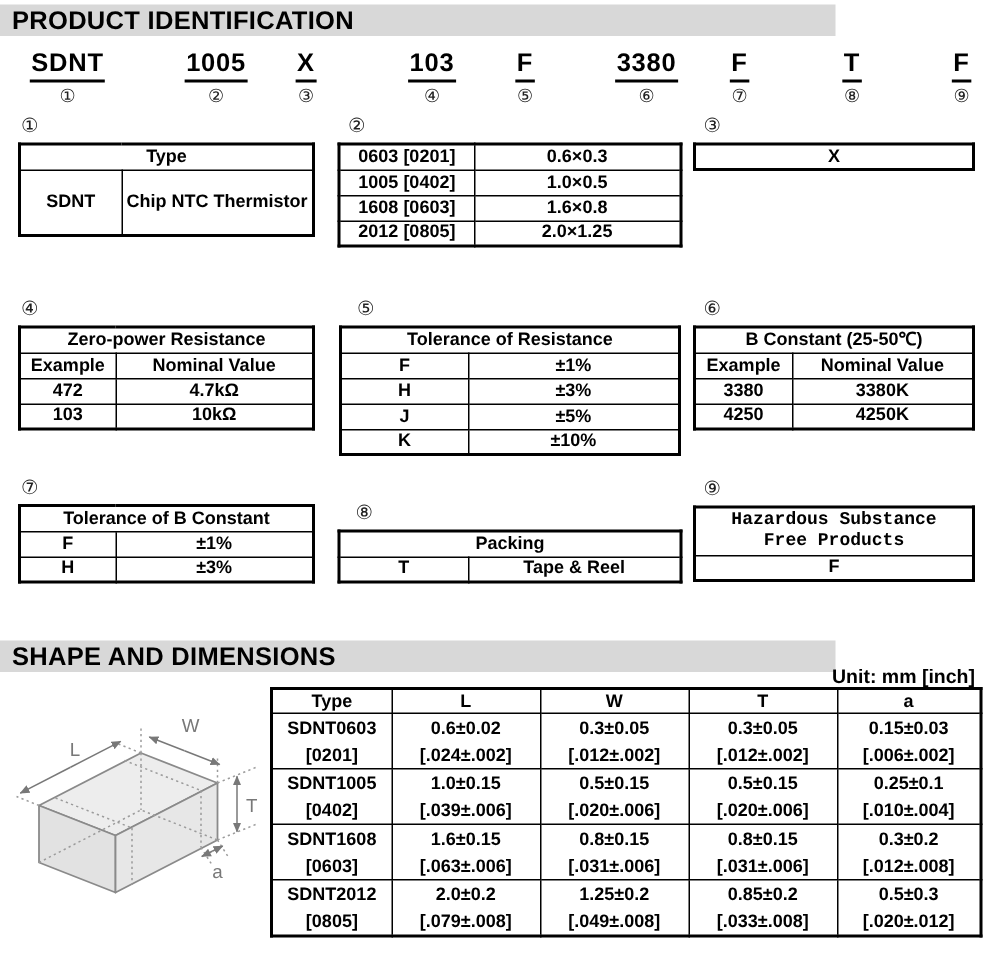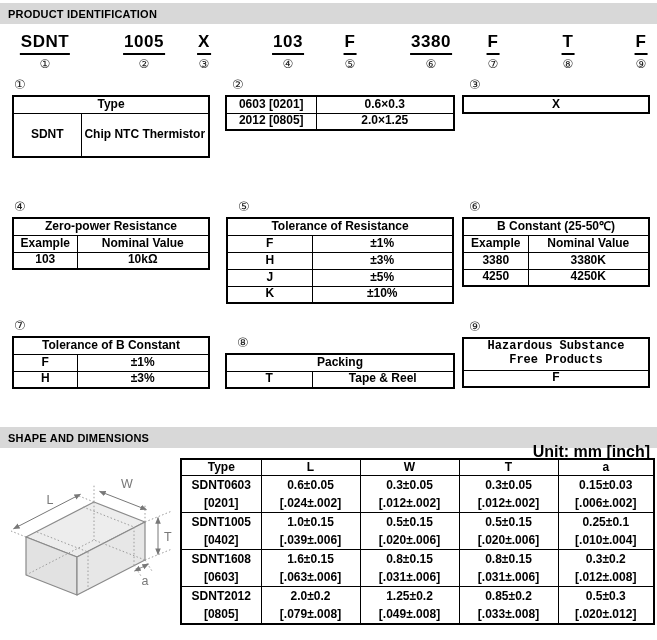--- a/index.html
+++ b/index.html
@@ -3,42 +3,42 @@
 <meta charset="utf-8">
 <style>
   * { box-sizing: border-box; }
   html,body { margin:0; padding:0; }
   body {
     width:657px; height:640px; position:relative; overflow:hidden;
     background:#fff; color:#000;
     font-family:"Liberation Sans", sans-serif;
   }
   .bar {
-    position:absolute; left:0; width:657px; height:21px; background:#d8d8d8;
+    position:absolute; left:0; width:557px; height:21px; background:#d8d8d8;
     display:flex; align-items:center; padding-left:8px;
-    font-size:11px; font-weight:700; letter-spacing:.2px;
+    font-size:17px; font-weight:700; letter-spacing:.2px;
   }
   
   .pn { position:absolute; top:32px; transform:translateX(-50%); text-align:center; }
   .pn-code {
     display:inline-block; font-size:17px; font-weight:700; line-height:1.15;
     border-bottom:2px solid #000; padding:0 1px 1px; letter-spacing:.5px;
   }
   .pn-num { margin-top:3px; font-size:12px; line-height:1; font-family:"DejaVu Sans",sans-serif; color:#222; }
   
   .tw { position:absolute; }
   .tnum { height:15px; font-size:13px; line-height:13px; margin:0 0 2px 2px; font-family:"DejaVu Sans",sans-serif; color:#222; }
   .tnum.in7 { margin-left:7px; } .tnum.in12 { margin-left:12px; }
   table.ct { border-collapse:collapse; width:100%; table-layout:fixed; border:2px solid #000; background:#fff; }
   .ct td { border:1px solid #000; text-align:center; vertical-align:middle;
            font-size:12px; font-weight:700; height:17px; padding:0 2px; line-height:1.15; }
   .ct tr.rt td { height:44px; }
   .ct tr.h2 td { height:32px;font-family:Liberation Mono, monospace; }
   
-  .unit { position:absolute; top:443px; right:7px; font-size:16px; font-weight:700; }
+  .unit { position:absolute; top:443px; right:7px; font-size:13px; font-weight:700; }
   
   table.dt { position:absolute; left:180px; top:458px; width:475px;
              border-collapse:collapse; table-layout:fixed; border:2px solid #000; background:#fff; }
   .dt td { border:1px solid #000; text-align:center; vertical-align:middle;
            font-size:12px; font-weight:700; padding:0 2px; }
   .dt tr.head td { height:16px; }
   .dt tr.body td { height:37px; }
   .dt .ln { line-height:18px; }
   .fig { position:absolute; left:4px; top:462px; }
 </style>
@@ -84,20 +84,28 @@
     <colgroup>
         <col style="width:90px">
         <col>
       </colgroup>
     <tbody>
     <tr>
           <td>0603 [0201]</td>
           <td>0.6×0.3</td>
         </tr>
     <tr>
+          <td>1005 [0402]</td>
+          <td>1.0×0.5</td>
+        </tr>
+    <tr>
+          <td>1608 [0603]</td>
+          <td>1.6×0.8</td>
+        </tr>
+    <tr>
           <td>2012 [0805]</td>
           <td>2.0×1.25</td>
         </tr>
   </tbody>
     </table>
 </div>
 
 <div class="tw" style="left:462px;top:78px;width:188px">
   <div class="tnum in7">③</div>
   <table class="ct">
@@ -116,20 +124,24 @@
         <col style="width:64px">
         <col>
       </colgroup>
     <tbody>
         <tr>
           <td colspan="2">Zero-power Resistance</td>
         </tr>
     <tr>
           <td>Example</td>
           <td>Nominal Value</td>
+        </tr>
+    <tr>
+          <td>472</td>
+          <td>4.7kΩ</td>
         </tr>
     <tr>
           <td>103</td>
           <td>10kΩ</td>
         </tr>
   </tbody>
     </table>
 </div>
 
 <div class="tw" style="left:226px;top:200px;width:228px">
@@ -322,21 +334,21 @@
     <td>W</td>
     <td>T</td>
     <td>a</td>
   </tr>
   <tr class="body">
     <td>
           <div class="ln">SDNT0603</div>
           <div class="ln">[0201]</div>
         </td>
     <td>
-          <div class="ln">0.6±0.05</div>
+          <div class="ln">0.6±0.02</div>
           <div class="ln">[.024±.002]</div>
         </td>
     <td>
           <div class="ln">0.3±0.05</div>
           <div class="ln">[.012±.002]</div>
         </td>
     <td>
           <div class="ln">0.3±0.05</div>
           <div class="ln">[.012±.002]</div>
         </td>

